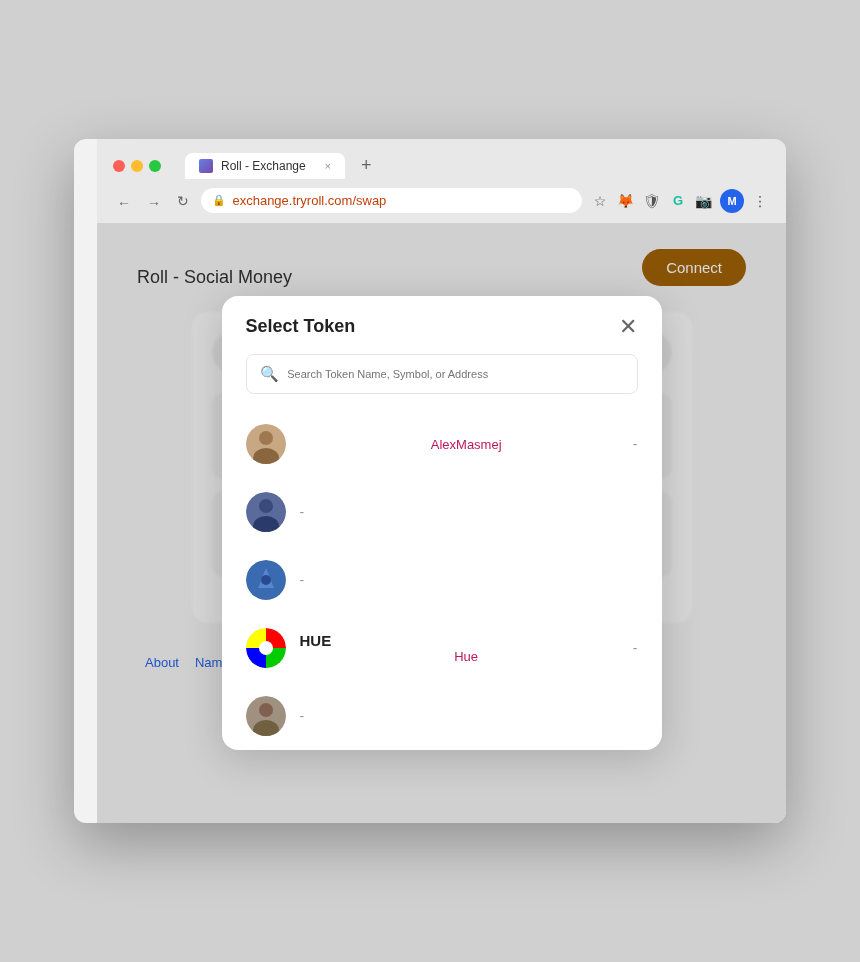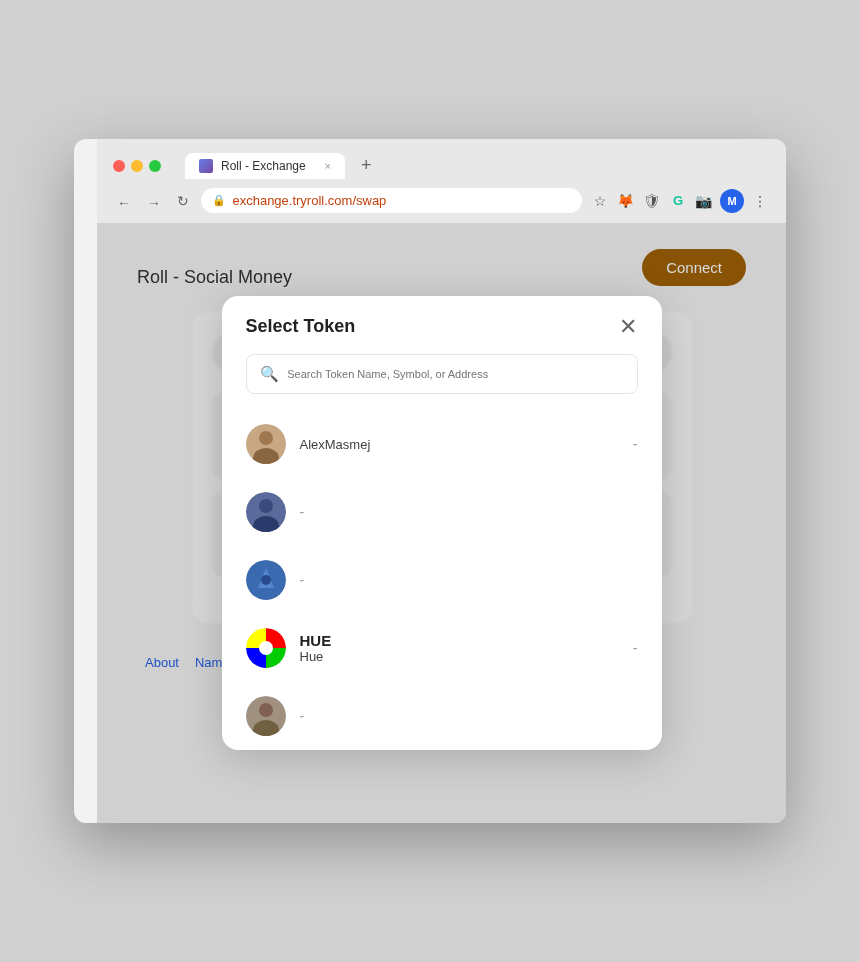--- a/index.html
+++ b/index.html
@@ -384,21 +384,22 @@
     }
 
     .token-symbol {
       font-size: 15px;
       font-weight: 600;
       color: #222;
     }
 
     .token-name {
       font-size: 13px;
-      color: #404040;
+      color: #be185d;
+      text-align: center;
     }
 
     .token-balance {
       font-size: 14px;
       color: #999;
     }
   </style>
 </head>
 <body>
 

